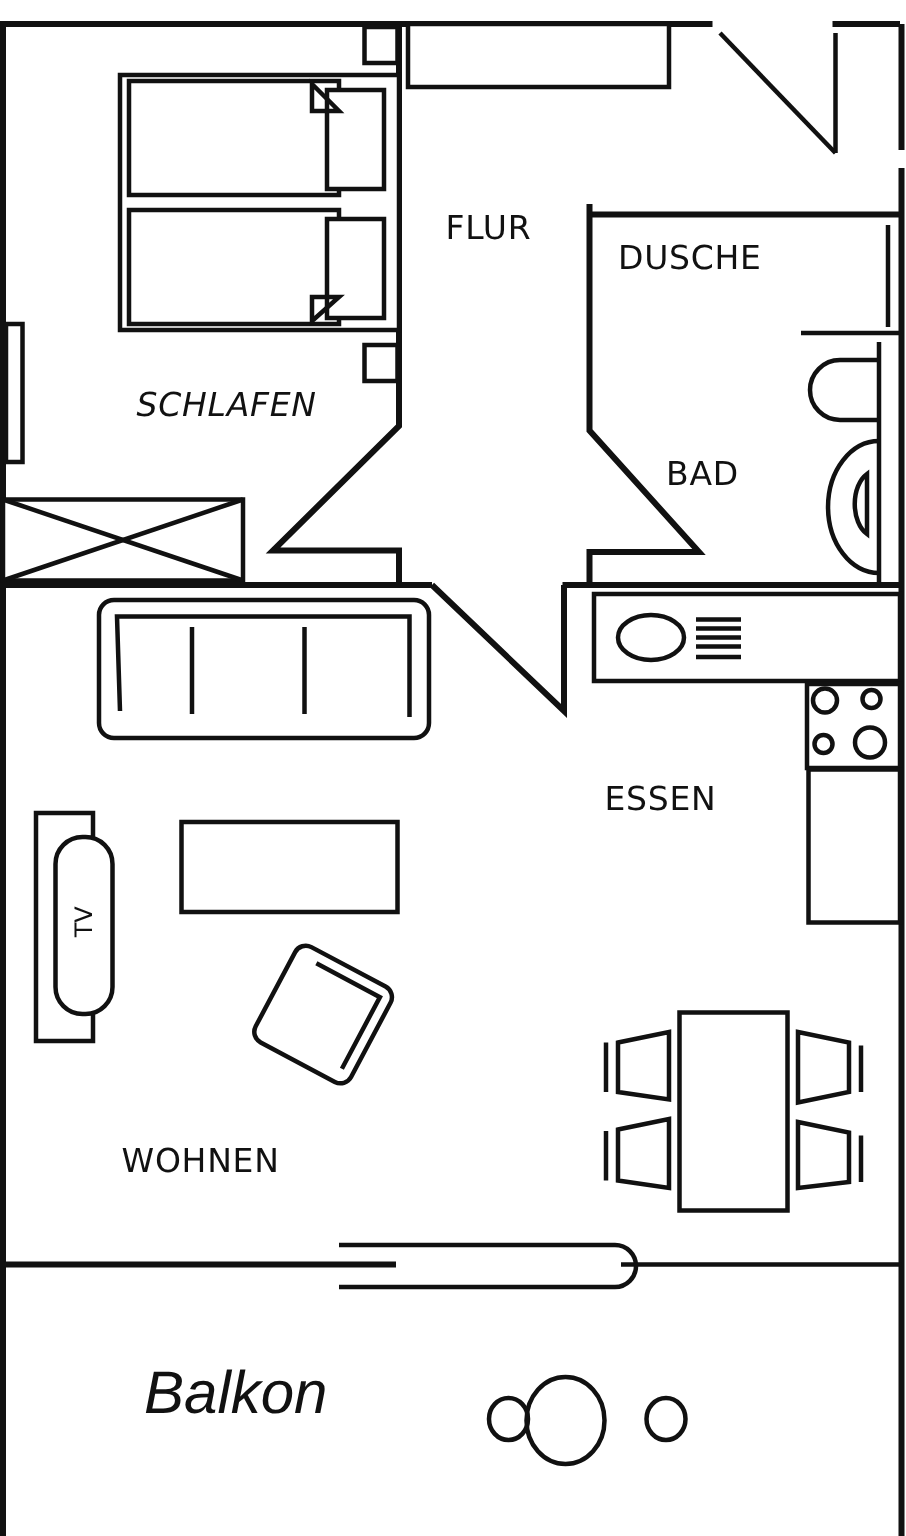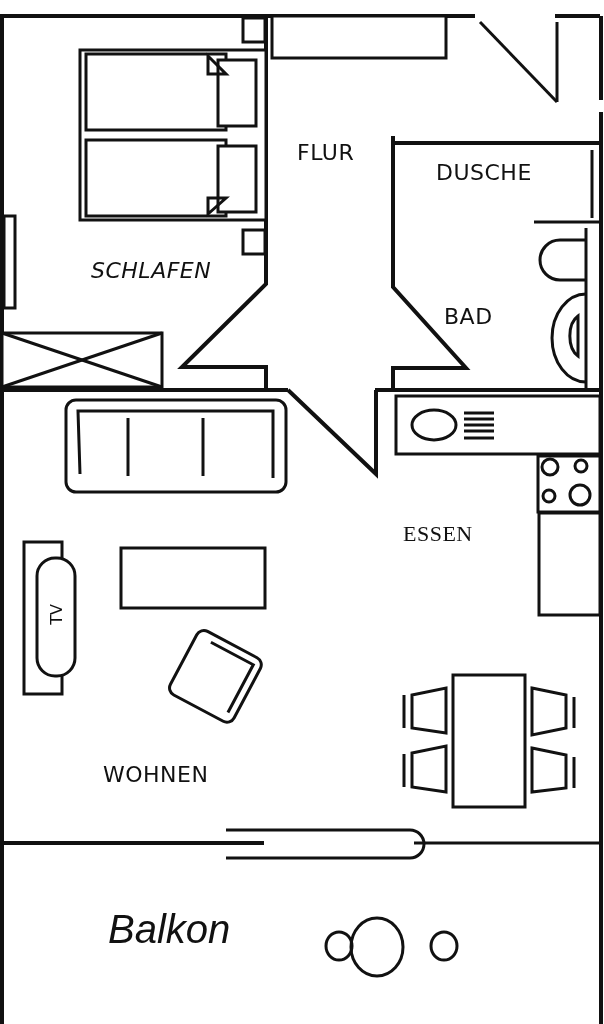--- a/index.html
+++ b/index.html
@@ -7,21 +7,21 @@
     svg.plan { position: absolute; left: 0; top: 0; }
     .wall { fill: none; stroke: #111111; stroke-width: 4; stroke-linejoin: miter; }
     .thin { fill: none; stroke: #111111; stroke-width: 3; }
     .furn { fill: #ffffff; stroke: #111111; stroke-width: 3; }
     .room-label {
       position: absolute; font-family: "DejaVu Sans", sans-serif;
       font-size: 22px; color: #111111; letter-spacing: 0.5px; white-space: nowrap;
     }
     .balkon-label {
       position: absolute; font-family: "Liberation Sans", sans-serif;
-      font-style: italic; font-size: 40px; color: #111111; white-space: nowrap; margin-left: 12px;
+      font-style: italic; font-size: 40px; color: #111111; white-space: nowrap;
     }
     .tv-label {
       position: absolute; font-family: "DejaVu Sans", sans-serif; font-size: 16px;
       color: #111111; transform: rotate(-90deg); transform-origin: center center;
     }
   </style>
 </head>
 <body>
 
 <svg class="plan" width="604" height="1024" viewBox="0 0 604 1024">
@@ -148,20 +148,20 @@
   </g>
 
   <g>
     <ellipse class="thin" cx="339" cy="946" rx="13" ry="14"></ellipse>
     <ellipse class="thin" cx="377" cy="947" rx="26" ry="29"></ellipse>
     <ellipse class="thin" cx="444" cy="946" rx="13" ry="14"></ellipse>
   </g>
 </svg>
 
 <div class="room-label" style="left:297px;top:140px;">FLUR</div>
-<div class="room-label" style="left:436px;top:160px;text-align:right;">DUSCHE</div>
+<div class="room-label" style="left:412px;top:160px;text-align:right;">DUSCHE</div>
 <div class="room-label" style="left:91px;top:258px;font-style:italic;">SCHLAFEN</div>
 <div class="room-label" style="left:444px;top:304px;">BAD</div>
-<div class="room-label" style="left:403px;top:521px;font-family:Liberation Serif, serif;">ESSEN</div>
-<div class="room-label" style="left:81px;top:762px;margin-left:22px;">WOHNEN</div>
+<div class="room-label" style="left:403px;top:521px;">ESSEN</div>
+<div class="room-label" style="left:81px;top:762px;">WOHNEN</div>
 <div class="balkon-label" style="left:96px;top:907px;">Balkon</div>
 
 <div class="tv-label" style="left:44px;top:605px;width:24px;text-align:center;">TV</div>
 
 </body></html>

